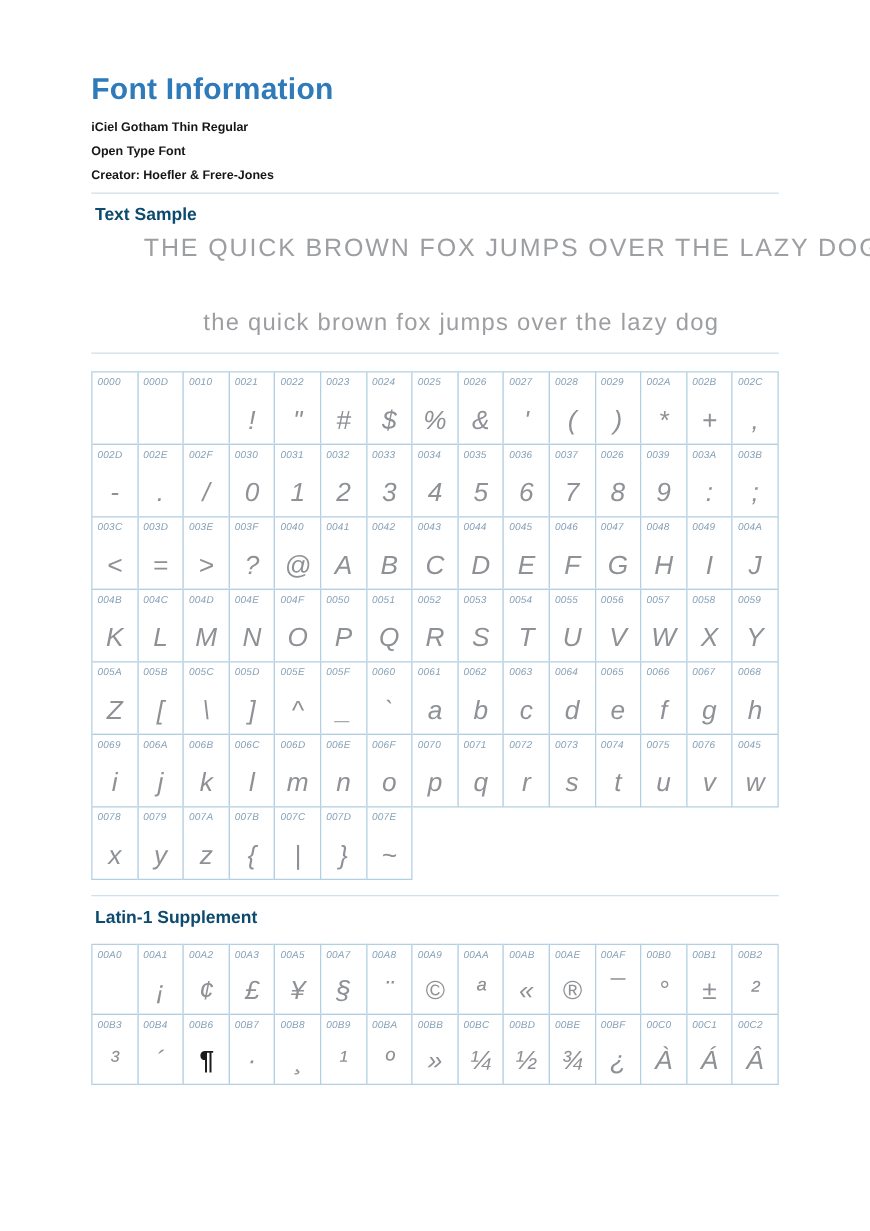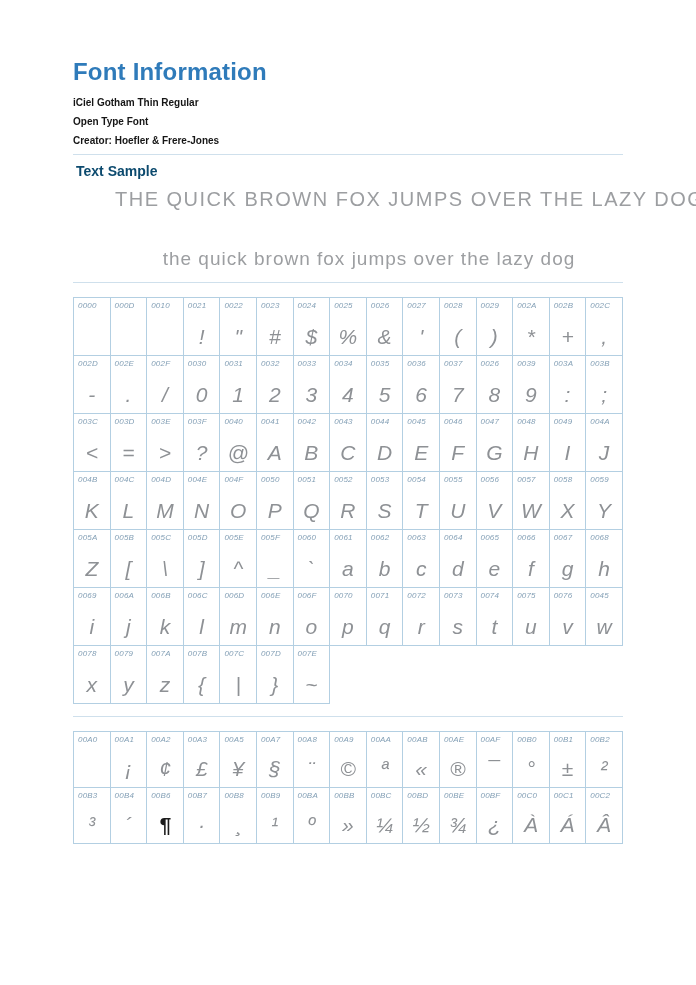--- a/index.html
+++ b/index.html
@@ -503,20 +503,21 @@
             </div>
             <div class="cell">
               <span class="code">007E</span>
               <span class="glyph">~</span>
             </div>
           </div>
         </div>
       </div>
       <div class="section">
         <div class="divider"></div>
+        <h2 class="section-heading">Latin-1 Supplement</h2>
         <div class="grid">
           <div class="row">
             <div class="cell">
               <span class="code">00A0</span>
               <span class="glyph"></span>
             </div>
             <div class="cell">
               <span class="code">00A1</span>
               <span class="glyph">¡</span>
             </div>

